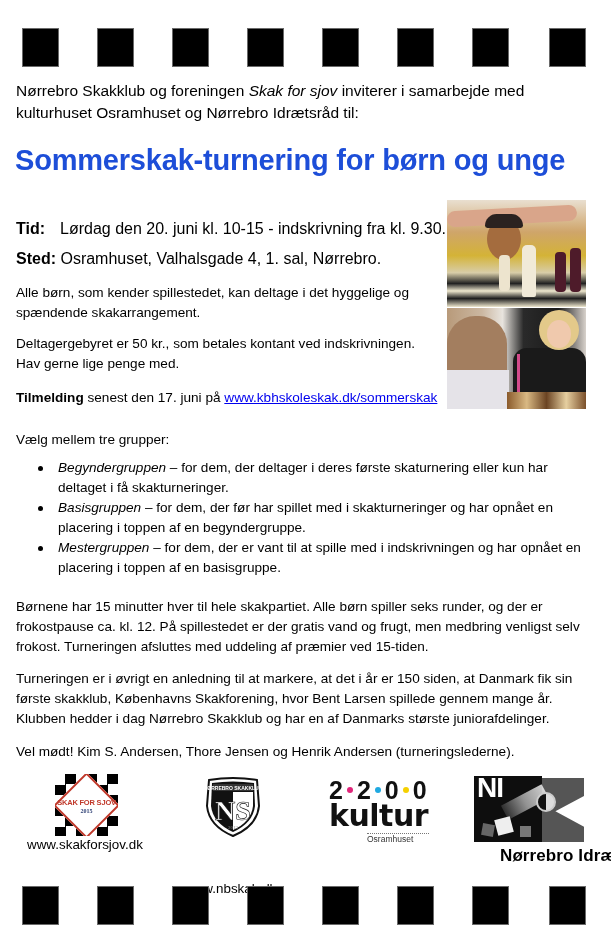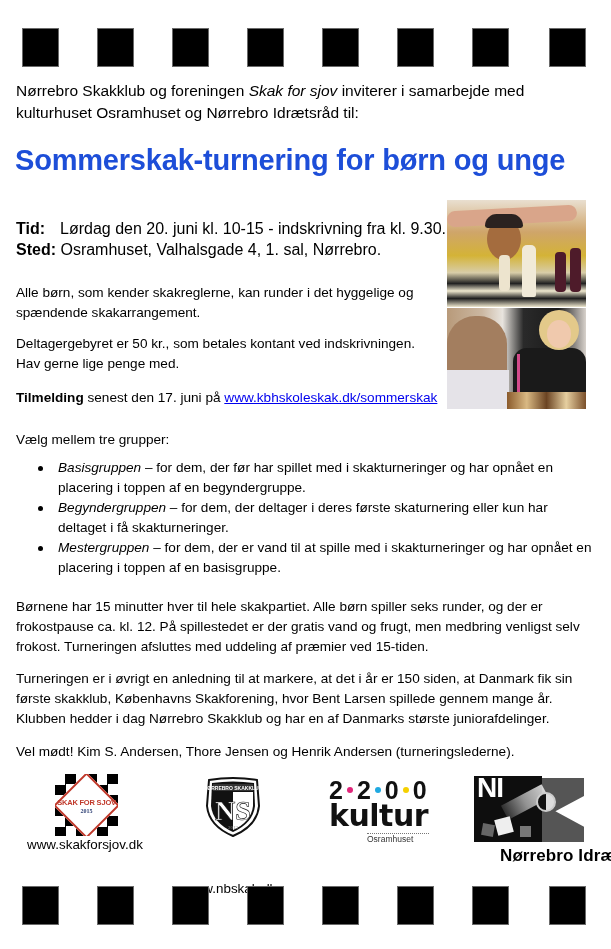--- a/index.html
+++ b/index.html
@@ -13,21 +13,21 @@
 
     .intro { position: absolute; left: 16px; top: 80px; width: 580px; font-size: 15.5px; line-height: 22px; }
     .intro em { font-style: italic; }
 
     .title { position: absolute; left: 15px; top: 140px; font-size: 29px; line-height: 40px; font-weight: bold; color: #1d4ed8; letter-spacing: -0.2px; white-space: nowrap; }
 
     .line-lg { position: absolute; left: 16px; font-size: 16px; line-height: 22px; white-space: nowrap; }
     .line-lg b { font-weight: bold; }
     .tid { top: 218px; }
     .tid .lbl { display: inline-block; width: 44px; }
-    .sted { top: 239px; }
+    .sted { top: 248px; }
 
     .para { position: absolute; left: 16px; font-size: 13.6px; line-height: 20px; }
     .p-alle { top: 283px; width: 420px; }
     .p-gebyr { top: 334px; width: 420px; }
     .p-tilm { top: 388px; white-space: nowrap; }
     .p-tilm b { font-weight: bold; }
     .p-tilm a { color: #0000ee; text-decoration: underline; }
     .p-vaelg { top: 430px; }
 
     .photo { position: absolute; left: 447px; width: 139px; overflow: hidden; }
@@ -109,21 +109,21 @@
 
 <h1 class="title">Sommerskak-turnering for børn og unge</h1>
 
 <div class="line-lg tid">
   <b class="lbl">Tid:</b><span>Lørdag den 20. juni kl. 10-15 - indskrivning fra kl. 9.30.</span>
 </div>
 <div class="line-lg sted">
   <b>Sted:</b><span> Osramhuset, Valhalsgade 4, 1. sal, Nørrebro.</span>
 </div>
 
-<p class="para p-alle">Alle børn, som kender skakreglerne, kan runder i det hyggelige og spændende skakarrangement.</p>
+<p class="para p-alle">Alle børn, som kender spillestedet, kan deltage i det hyggelige og spændende skakarrangement.</p>
 <p class="para p-gebyr">Deltagergebyret er 50 kr., som betales kontant ved indskrivningen. Hav gerne lige penge med.</p>
 <p class="para p-tilm"><b>Tilmelding</b><span> senest den 17. juni på </span><a href="#">www.kbhskoleskak.dk/sommerskak</a></p>
 <p class="para p-vaelg">Vælg mellem tre grupper:</p>
 
 <div class="photo photo1">
   <div class="ph-arm"></div>
   <div class="ph-face"></div>
   <div class="ph-hair"></div>
   <div class="ph-p1"></div>
   <div class="ph-king"></div>
@@ -134,23 +134,23 @@
   <div class="ph-girl-hair"></div>
   <div class="ph-girl-back"></div>
   <div class="ph-jacket"></div>
   <div class="ph-stripe"></div>
   <div class="ph-blonde"></div>
   <div class="ph-face ph-face2"></div>
   <div class="ph-board"></div>
 </div>
 
 <ul class="bullets">
+  <li><span class="dot"></span><em>Begyndergruppen</em><span> – for dem, der deltager i deres første skaturnering eller kun har deltaget i få skakturneringer.</span></li>
   <li><span class="dot"></span><em>Basisgruppen</em><span> – for dem, der før har spillet med i skakturneringer og har opnået en placering i toppen af en begyndergruppe.</span></li>
-  <li><span class="dot"></span><em>Begyndergruppen</em><span> – for dem, der deltager i deres første skaturnering eller kun har deltaget i få skakturneringer.</span></li>
-  <li><span class="dot"></span><em>Mestergruppen</em><span> – for dem, der er vand til at spille med i skakturneringer og har opnået en placering i toppen af en basisgruppe.</span></li>
+  <li><span class="dot"></span><em>Mestergruppen</em><span> – for dem, der er vant til at spille med i indskrivningen og har opnået en placering i toppen af en basisgruppe.</span></li>
 </ul>
 
 <p class="para p-boern">Børnene har 15 minutter hver til hele skakpartiet. Alle børn spiller seks runder, og der er frokostpause ca. kl. 12. På spillestedet er der gratis vand og frugt, men medbring venligst selv frokost. Turneringen afsluttes med uddeling af præmier ved 15-tiden.</p>
 <p class="para p-turn">Turneringen er i øvrigt en anledning til at markere, at det i år er 150 siden, at Danmark fik sin første skakklub, Københavns Skakforening, hvor Bent Larsen spillede gennem mange år. Klubben hedder i dag Nørrebro Skakklub og har en af Danmarks største juniorafdelinger.</p>
 <p class="para p-vel">Vel mødt! Kim S. Andersen, Thore Jensen og Henrik Andersen (turneringslederne).</p>
 
 <div class="logo logo-sfs">
   <div class="diamond"></div>
   <div class="txt1">SKAK FOR SJOV</div>
   <div class="txt2">2015</div>

